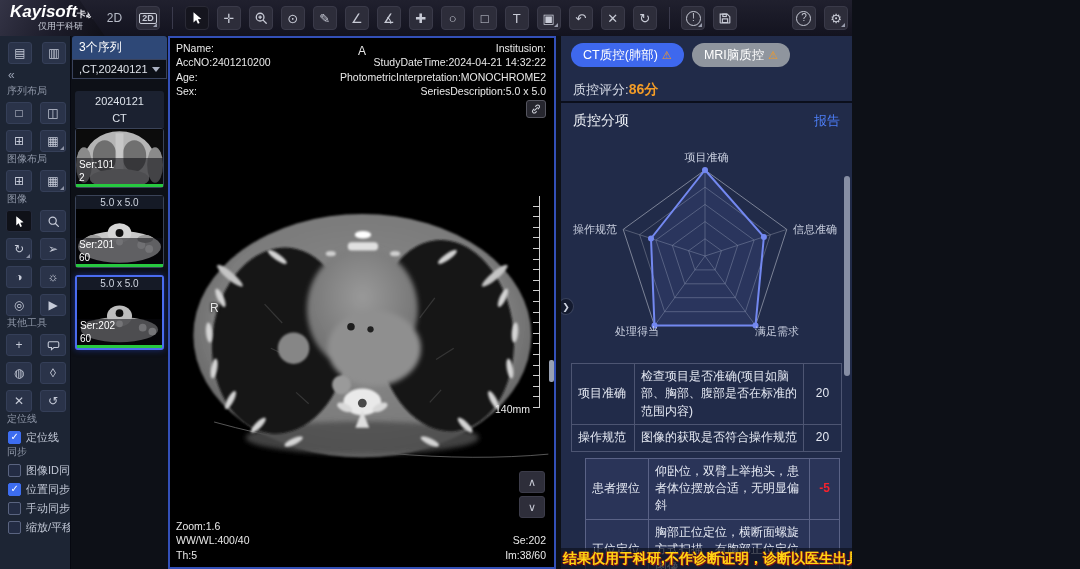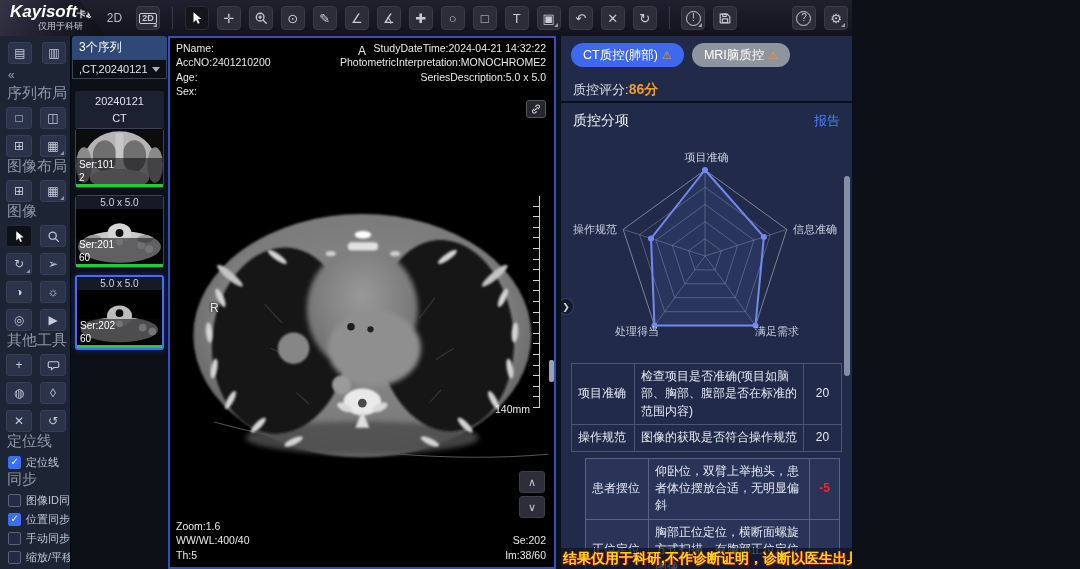--- a/index.html
+++ b/index.html
@@ -39,21 +39,21 @@
     font-size:11px; overflow:hidden; }
   .ts-top { display:flex; gap:10px; margin:2px 0 4px 2px; }
   .sbtn { width:26px; height:22px; border-radius:3px; background:#2a3349; border:1px solid #353f58;
     color:#c6cbd8; font-size:12px; display:flex; align-items:center; justify-content:center;
     position:relative; line-height:1; }
   .sbtn.active { background:#0f1118; border-color:#23293a; color:#fff; }
   .sbtn svg { width:13px; height:13px; display:block; }
   .sbtn.corner::after { content:""; position:absolute; right:1px; bottom:1px;
     border-left:4px solid transparent; border-bottom:4px solid #8d93a6; }
   .collapse-handle { color:#98a0b2; font-size:12px; margin:2px 0 2px 2px; }
-  .sec-label { color:#8f97a8; font-size:15px; margin:0 0 4px 1px; white-space:nowrap; }
+  .sec-label { color:#8f97a8; font-size:10px; margin:0 0 4px 1px; white-space:nowrap; }
   .btn-grid { display:grid; grid-template-columns:26px 26px; gap:6px 8px; }
   .cb-row { display:flex; align-items:center; gap:5px; margin:4px 0 0 2px; white-space:nowrap; }
   .cb { width:13px; height:13px; flex:0 0 13px; border:1px solid #5a6480; border-radius:2px;
     background:#232c44; position:relative; }
   .cb.on { background:#3d6df0; border-color:#3d6df0; }
   .cb.on::after { content:"✓"; position:absolute; left:1.5px; top:-1.5px; color:#fff; font-size:10px; }
   .cb-label { color:#c2c8d6; font-size:11px; }
 
   
   .series-col { width:98px; flex:0 0 98px; background:#0d1017; display:flex; flex-direction:column;
@@ -507,20 +507,21 @@
         <circle cx="305" cy="417" r="7" fill="#4a4a4a"></circle>
       </svg>
 
       <div class="ovl ovl-tl">
         <div>PName:</div>
         <div>AccNO:2401210200</div>
         <div>Age:</div>
         <div>Sex:</div>
       </div>
       <div class="ovl ovl-tr">
+        <div>Institusion:</div>
         <div>StudyDateTime:2024-04-21 14:32:22</div>
         <div>PhotometricInterpretation:MONOCHROME2</div>
         <div>SeriesDescription:5.0 x 5.0</div>
       </div>
       <div class="link-btn">
         <svg viewBox="0 0 16 16">
             <g stroke="currentColor" fill="none" stroke-width="1.4" stroke-linecap="round">
               <path d="M7.5 4.5l1.2-1.2a2.3 2.3 0 0 1 3.3 3.3l-1.2 1.2"></path>
               <path d="M8.5 11.5l-1.2 1.2a2.3 2.3 0 0 1-3.3-3.3l1.2-1.2"></path>
               <line x1="6.2" y1="9.8" x2="9.8" y2="6.2"></line>

